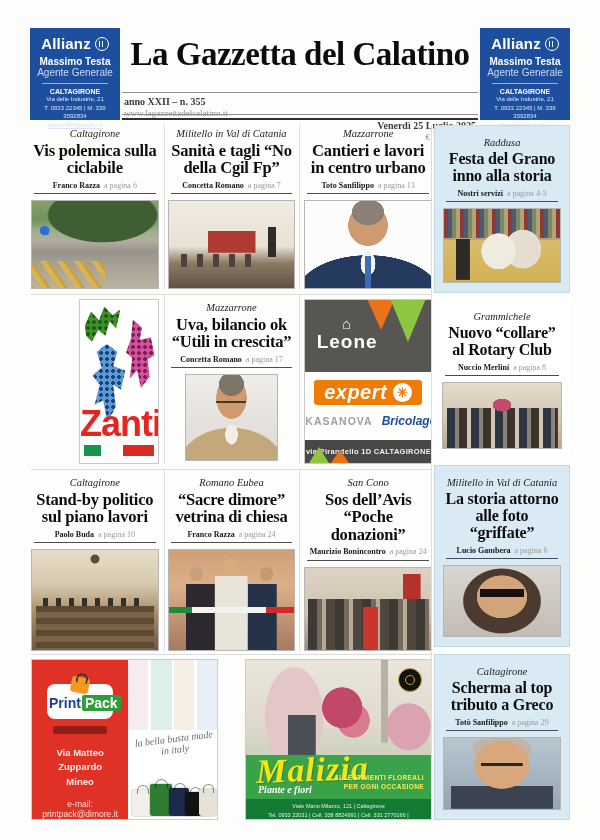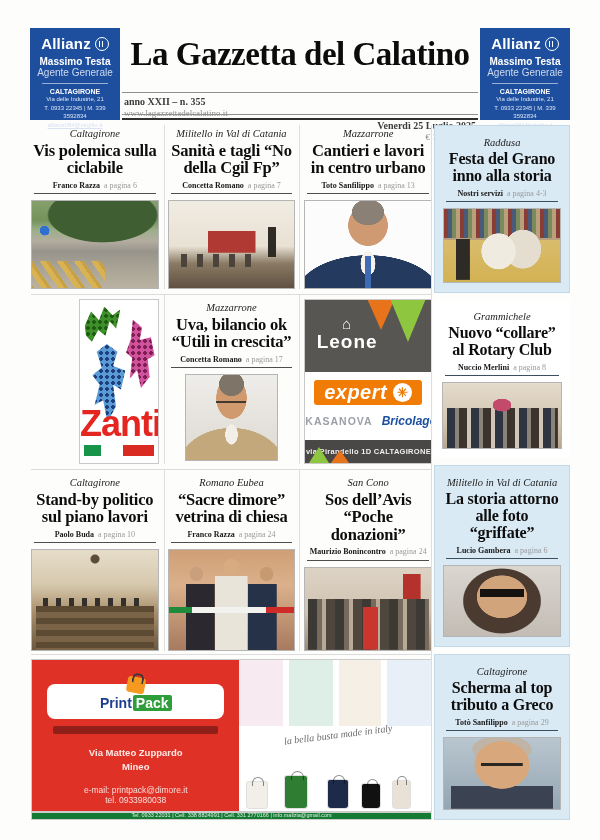--- a/index.html
+++ b/index.html
@@ -36,21 +36,21 @@
 
   
   .mrow { position:absolute; left:31px; width:401px; display:grid; grid-template-columns:1fr 1fr 1fr; column-gap:9px; }
   #row1 { top:125px; height:164px; }
   #row2 { top:294px; height:170px; border-top:1px solid #dcdcdc; padding-top:4px; }
   #row3 { top:469px; height:182px; border-top:1px solid #dcdcdc; padding-top:4px; }
   #row1,#row2,#row3 { background:
       linear-gradient(#dedede,#dedede) 33.2% 0/1px 100% no-repeat,
       linear-gradient(#dedede,#dedede) 66.9% 0/1px 100% no-repeat; }
   #row4 { position:absolute; left:31px; width:401px; top:654px; height:166px;
-          display:grid; grid-template-columns:1fr; column-gap:27px; border-top:1px solid #dcdcdc; padding-top:4px; }
+          display:grid; grid-template-columns:1fr 1fr; column-gap:27px; border-top:1px solid #dcdcdc; padding-top:4px; }
   .vsep { position:absolute; left:431px; top:125px; height:695px; width:1px; background:#dedede; }
 
   
   .card { display:flex; flex-direction:column; text-align:center; min-width:0; }
   .kicker { font:italic 10.5px/1.25 "Liberation Serif"; color:#1c1c1c; margin-top:2px; }
   .headline { font:bold 16.5px/1.05 "Liberation Serif"; color:#0d0d0d; letter-spacing:-.2px; margin:2px 1px 4px; }
   .byline { font:8px/1.2 "Liberation Serif"; color:#9a9a9a; white-space:nowrap; overflow:hidden;
             border-bottom:1px solid #4e4e4e; padding-bottom:3px; margin:0 3px 6px; }
   .byline .author { font-weight:bold; color:#191919; margin-right:4px; }
   .photo { position:relative; flex:1; border:1px solid #b5b5b5; background:#ddd; min-height:0; }

